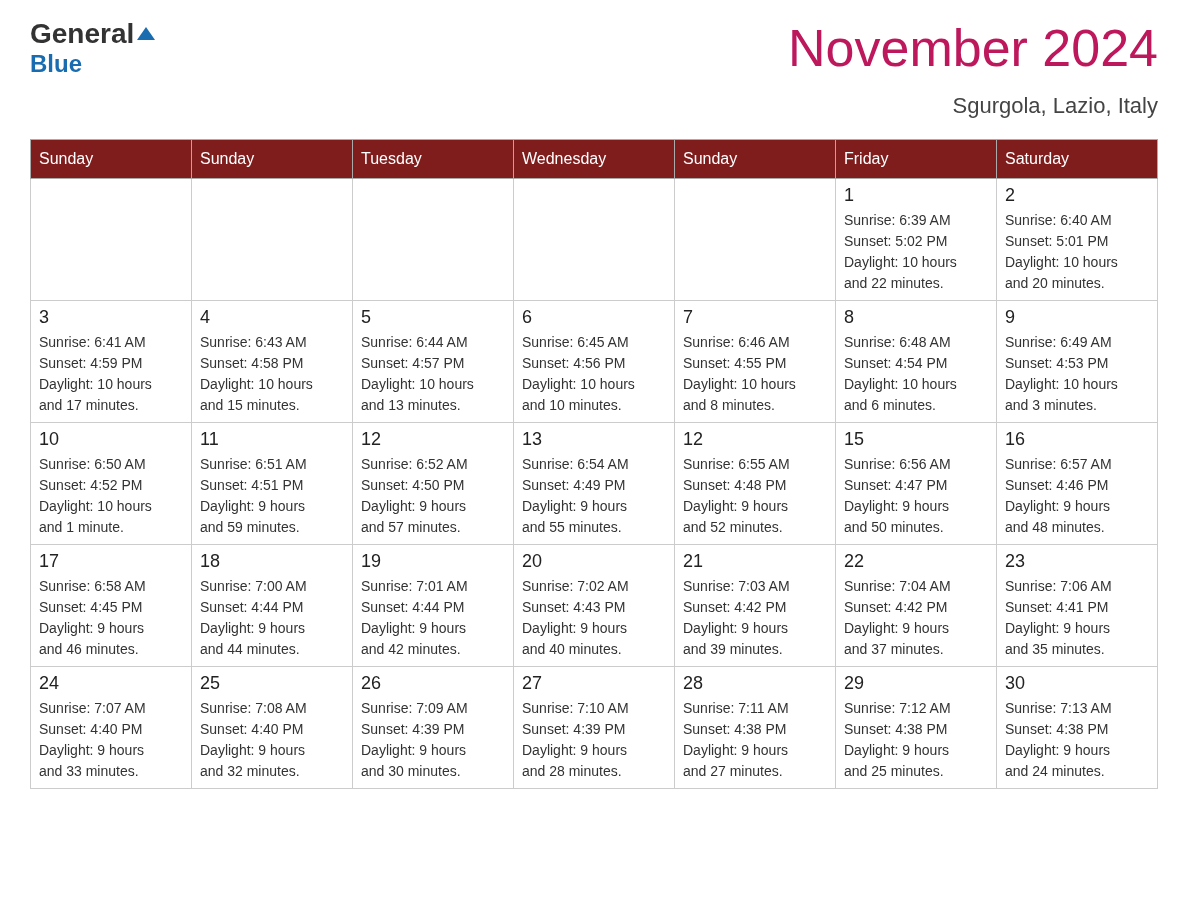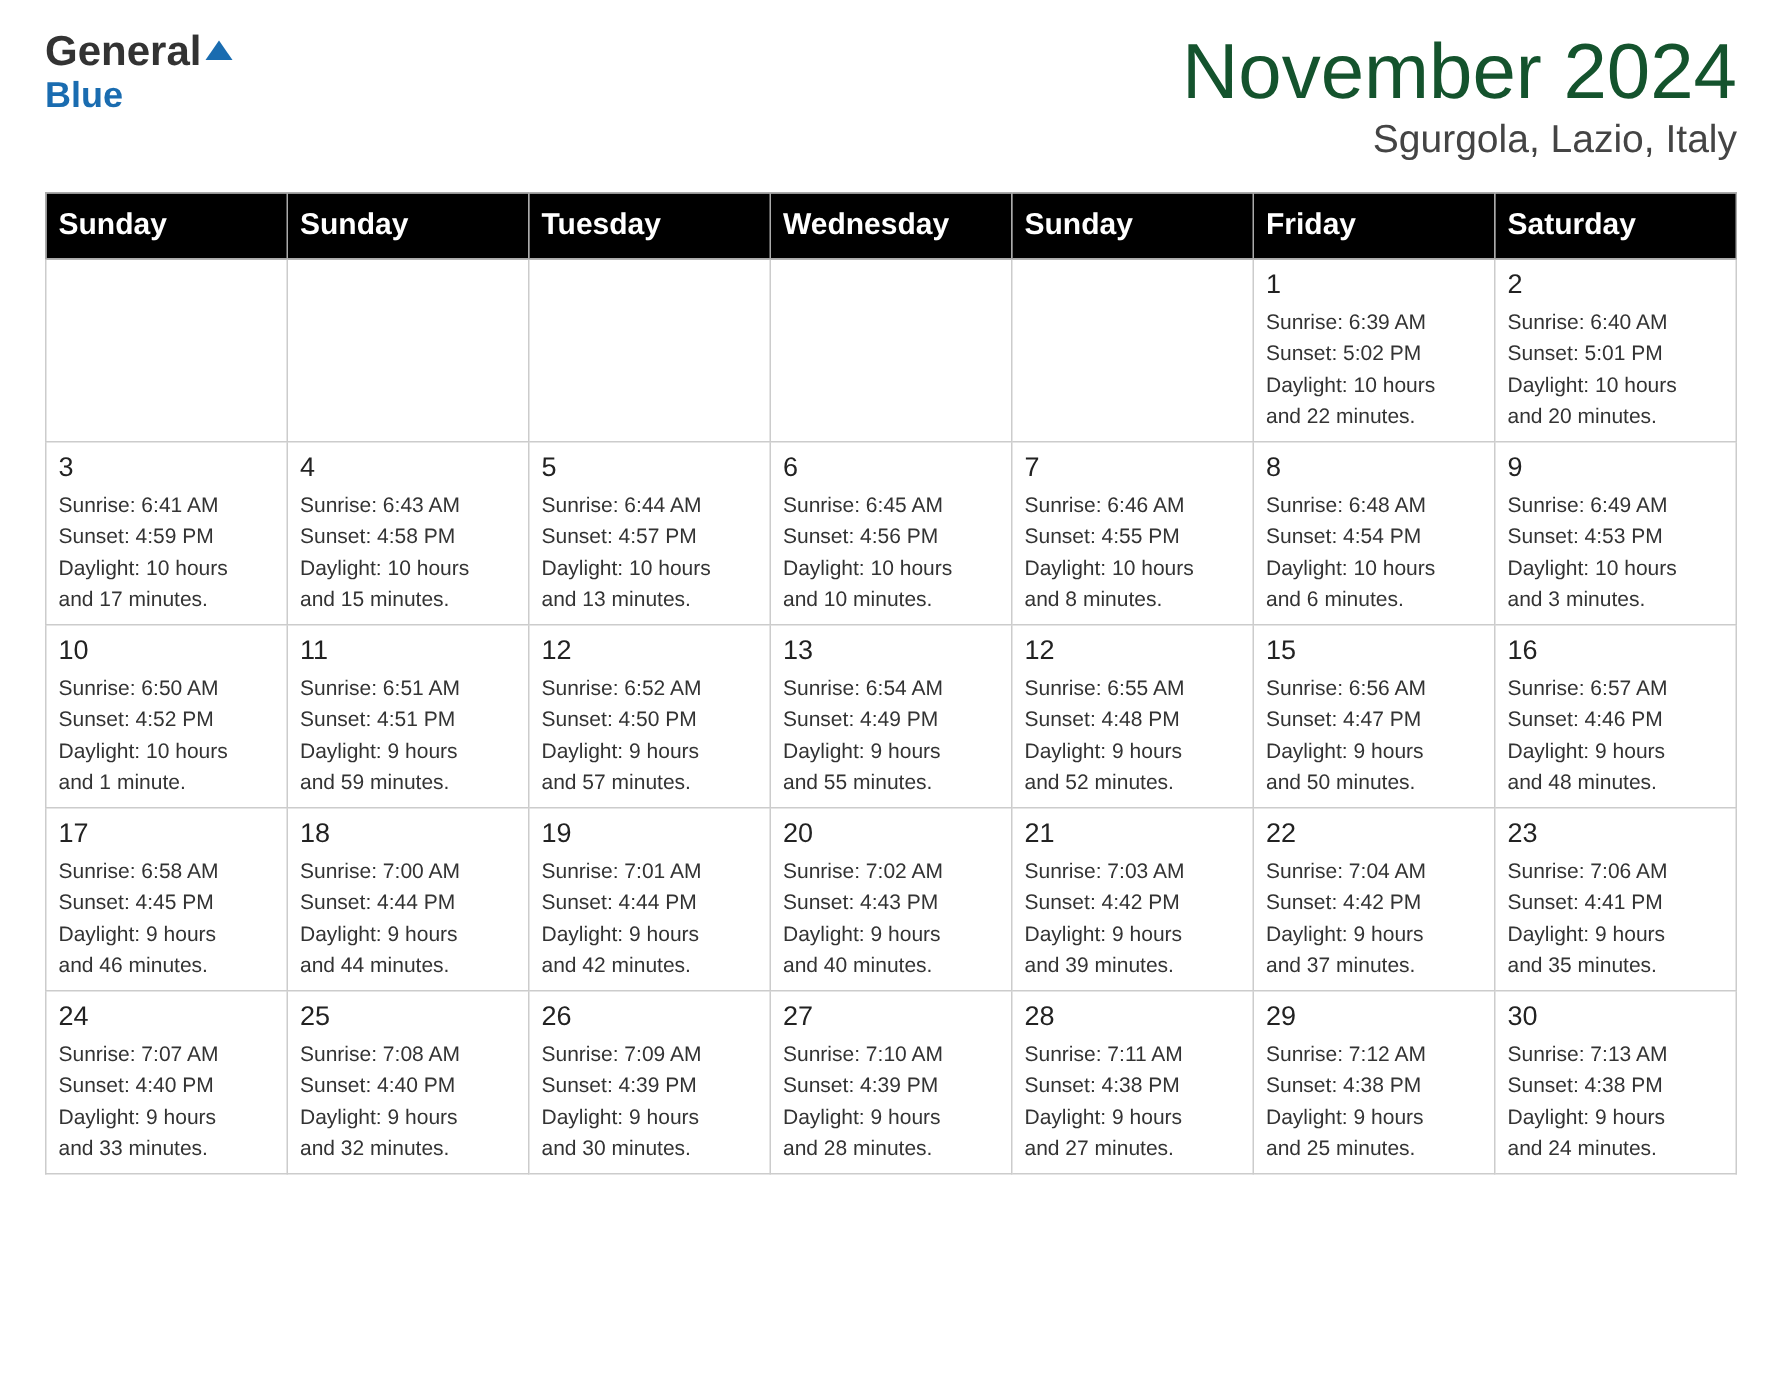--- a/index.html
+++ b/index.html
@@ -36,38 +36,38 @@
       font-size: 24px;
       font-weight: bold;
       margin-top: 2px;
     }
     .title-block {
       text-align: right;
     }
     .month-title {
       font-size: 52px;
       font-weight: normal;
-      color: #14532d;
+      color: #be185d;
       line-height: 1.1;
     }
     .location {
-      font-size: 26px;
+      font-size: 22px;
       color: #444;
-      margin-top: 0;
+      margin-top: 16px;
     }
     .calendar {
       width: 100%;
       border-collapse: collapse;
       border: 1px solid #aaa;
     }
     .calendar th {
-      background-color: #000000;
+      background-color: #7f1d1d;
       color: #fff;
-      font-size: 20px;
-      font-weight: bold;
+      font-size: 16px;
+      font-weight: normal;
       padding: 10px 8px;
       text-align: left;
       border: 1px solid #aaa;
     }
     .calendar td {
       vertical-align: top;
       border: 1px solid #ccc;
       padding: 6px 8px;
       width: 14.28%;
       min-height: 110px;

